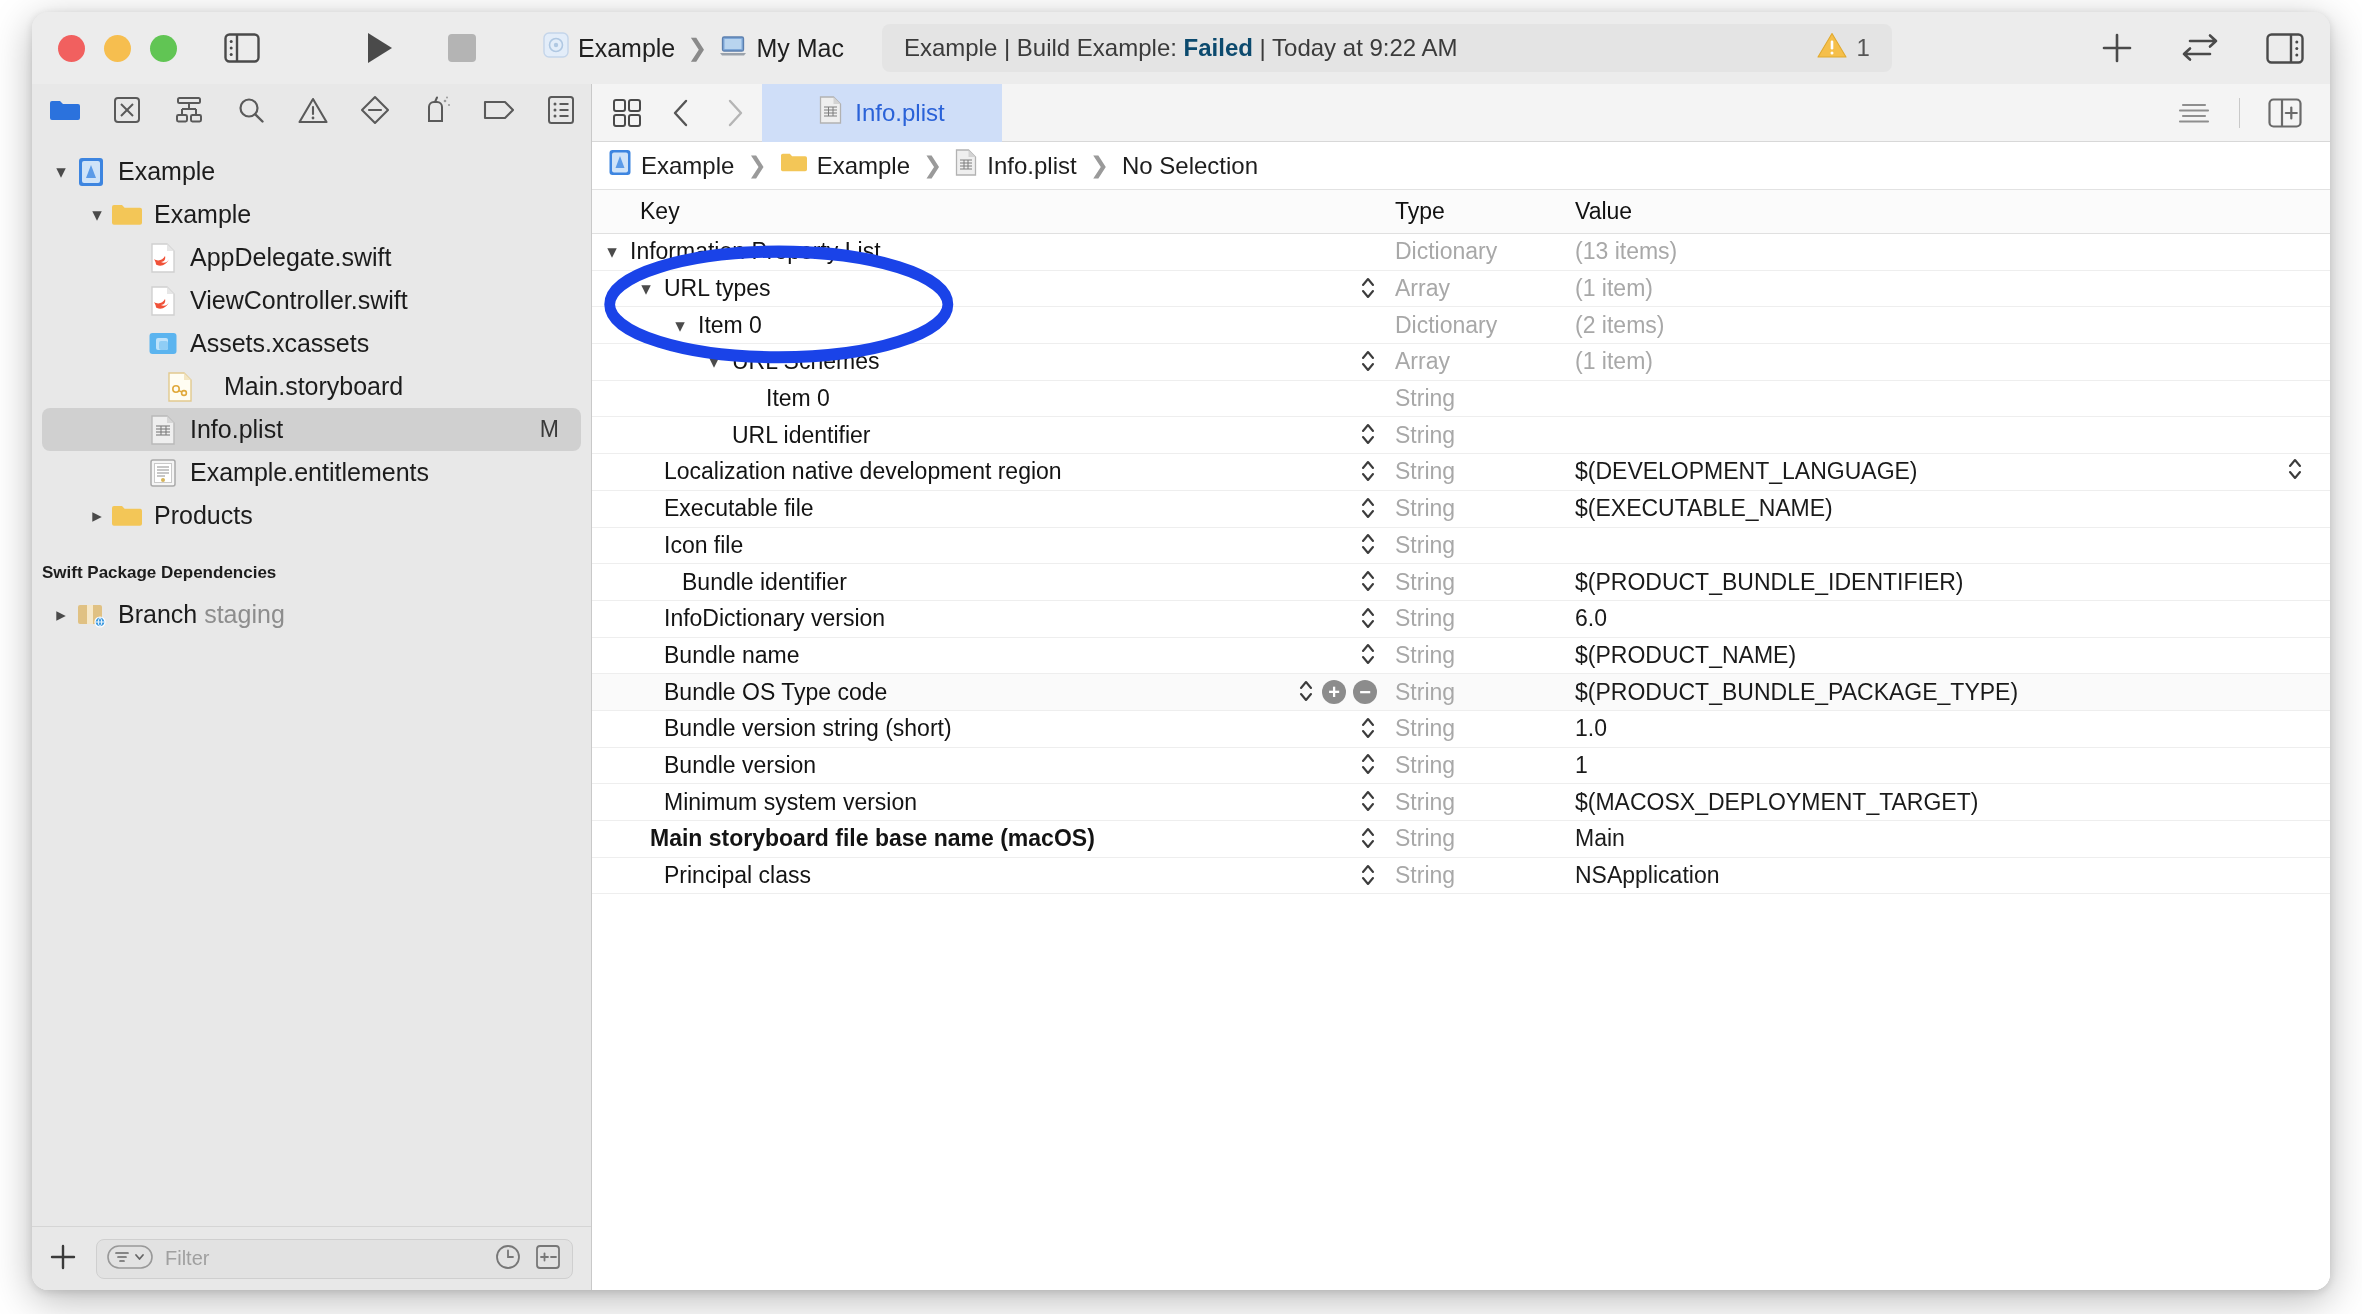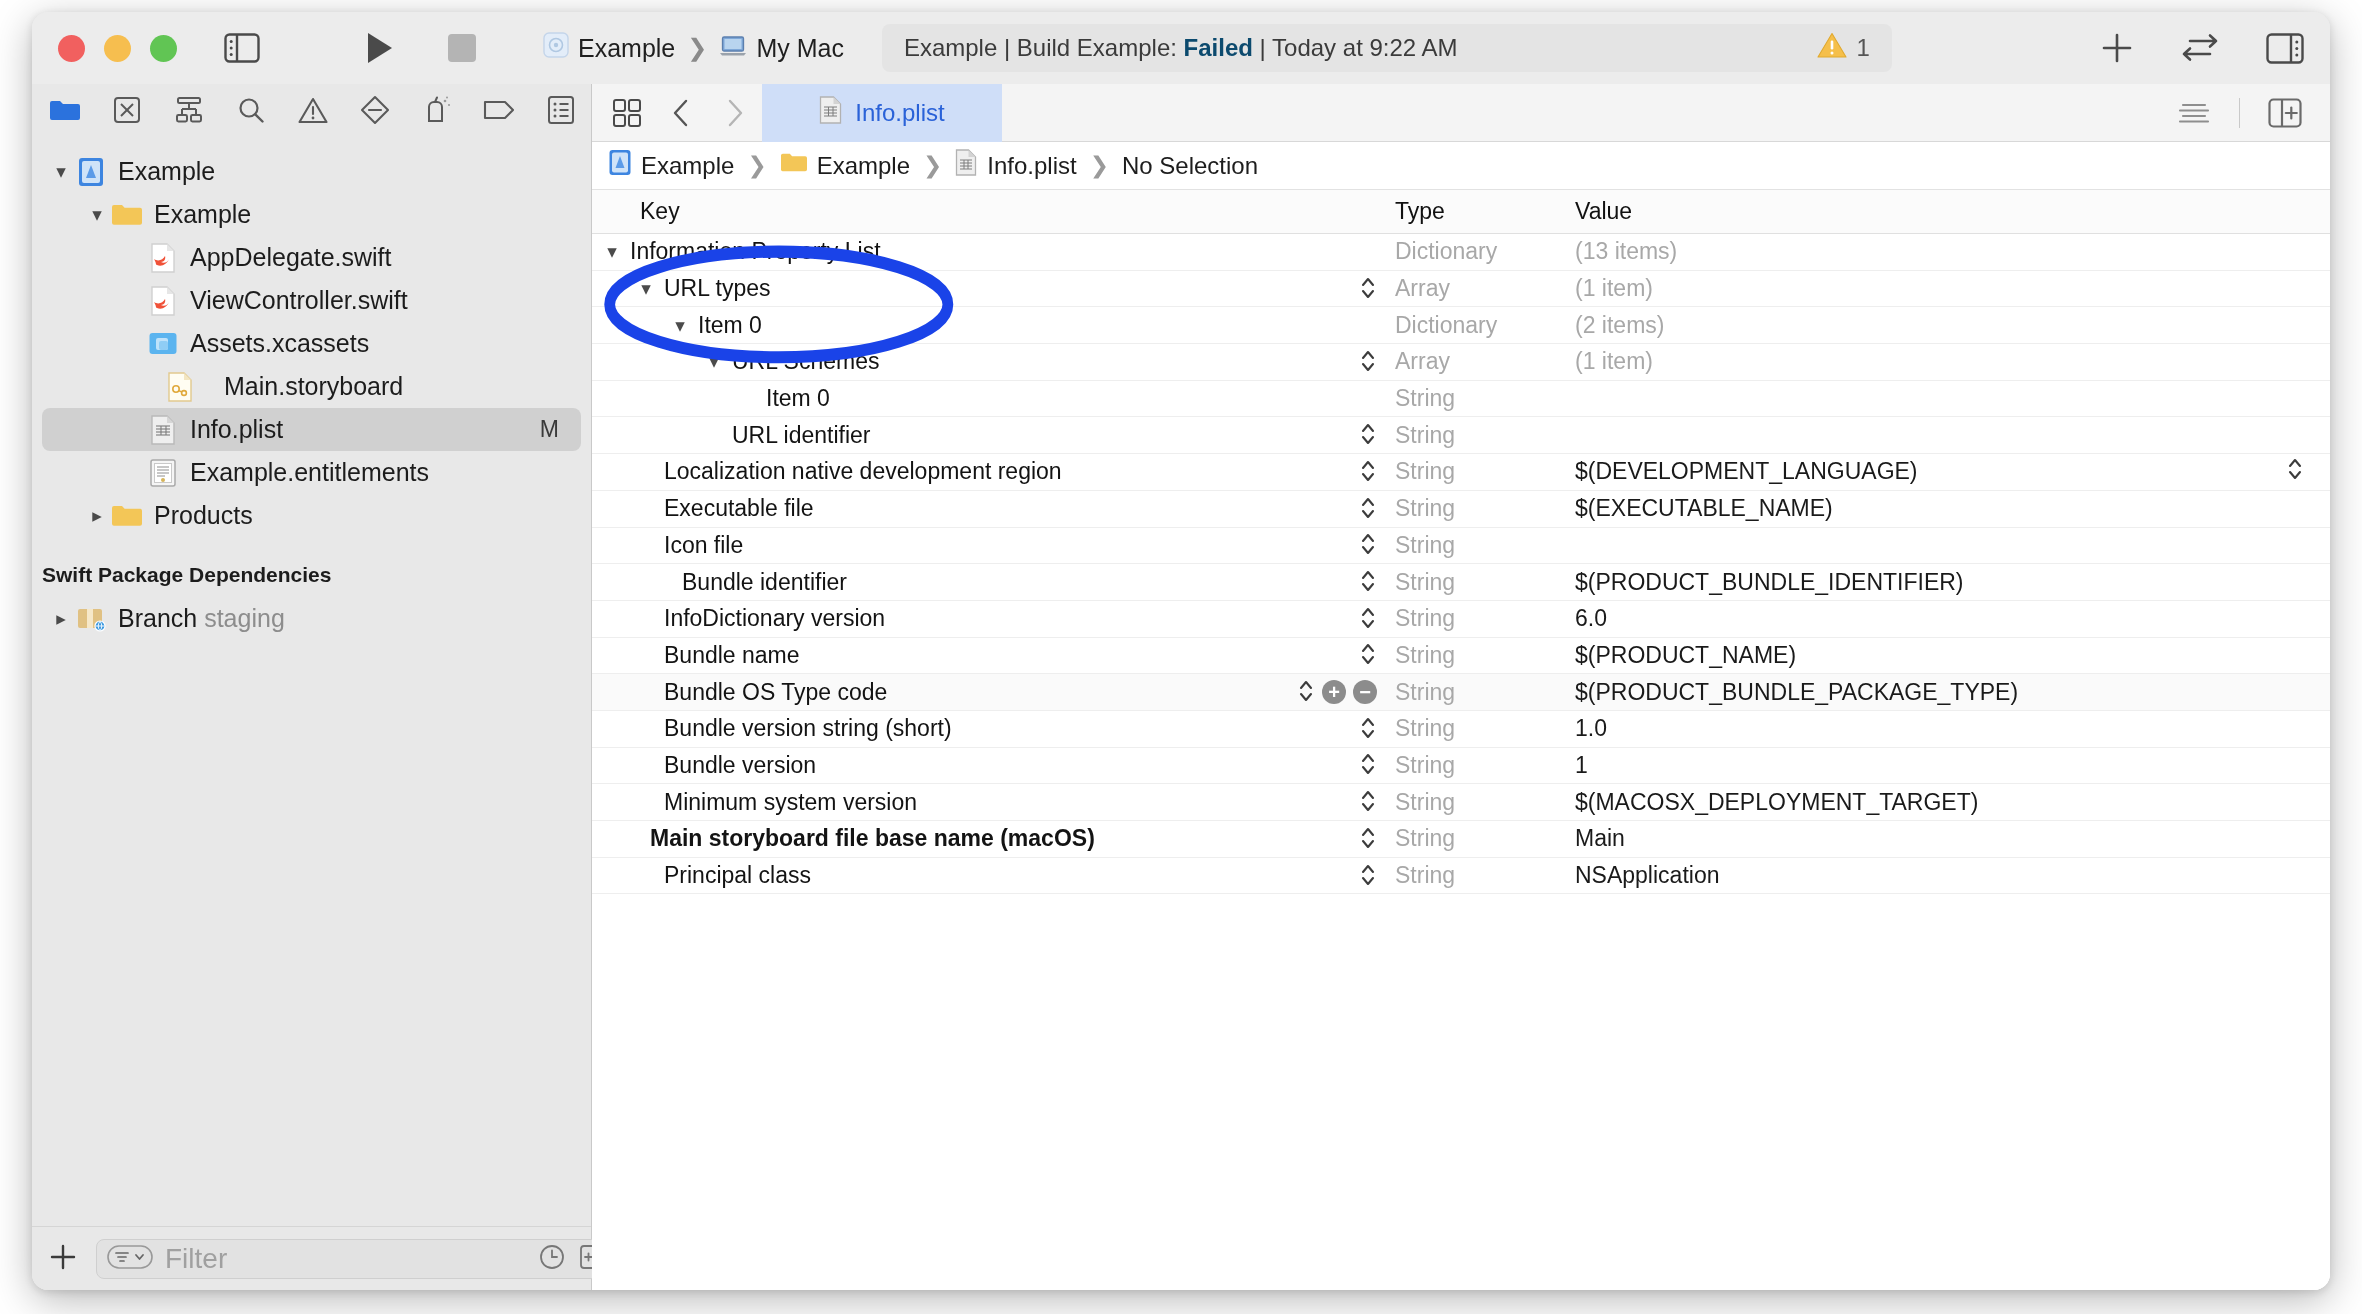--- a/index.html
+++ b/index.html
@@ -117,21 +117,21 @@
     width: 26px; flex: 0 0 26px;
     color: #4a4a4a; font-size: 19px;
     display: flex; align-items: center; justify-content: center;
   }
   .disc.empty { visibility: hidden; }
   .tree-icon { width: 34px; height: 34px; margin-right: 10px; flex: 0 0 34px; display:flex; align-items:center; justify-content:center;}
   .tree-label { white-space: nowrap; }
   .tree-label .dim { color: #8d8d8d; }
   .badge-m { margin-left: auto; font-size: 23px; color: #3a3a3a; }
   .section-hdr {
-    font-size: 21px; font-weight: bold; color: #1c1c1c;
+    font-size: 17px; font-weight: bold; color: #1c1c1c;
     padding: 26px 0 10px 10px;
   }
 
   #nav-filter {
     height: 64px;
     display: flex; align-items: center;
     padding: 0 18px 0 16px;
     gap: 18px;
     border-top: 1px solid #d5d5d5;
     background: #e8e8e8;
@@ -140,21 +140,21 @@
     flex: 1; height: 40px;
     background: #e2e2e2;
     border: 1px solid #cfcfcf;
     border-radius: 8px;
     display: flex; align-items: center;
     padding: 0 10px;
     gap: 12px;
   }
   #filter-field input {
     border: none; background: transparent; outline: none;
-    font-size: 28px; color: #555; flex: 1;
+    font-size: 20px; color: #555; flex: 1;
     font-family: "Liberation Sans", sans-serif;
   }
   #filter-field input::placeholder { color: #a0a0a0; }
 
   
   #editor { flex: 1; display: flex; flex-direction: column; background: #ffffff; min-width: 0;}
   #tabbar {
     height: 58px;
     background: #f4f4f4;
     display: flex; align-items: center;

